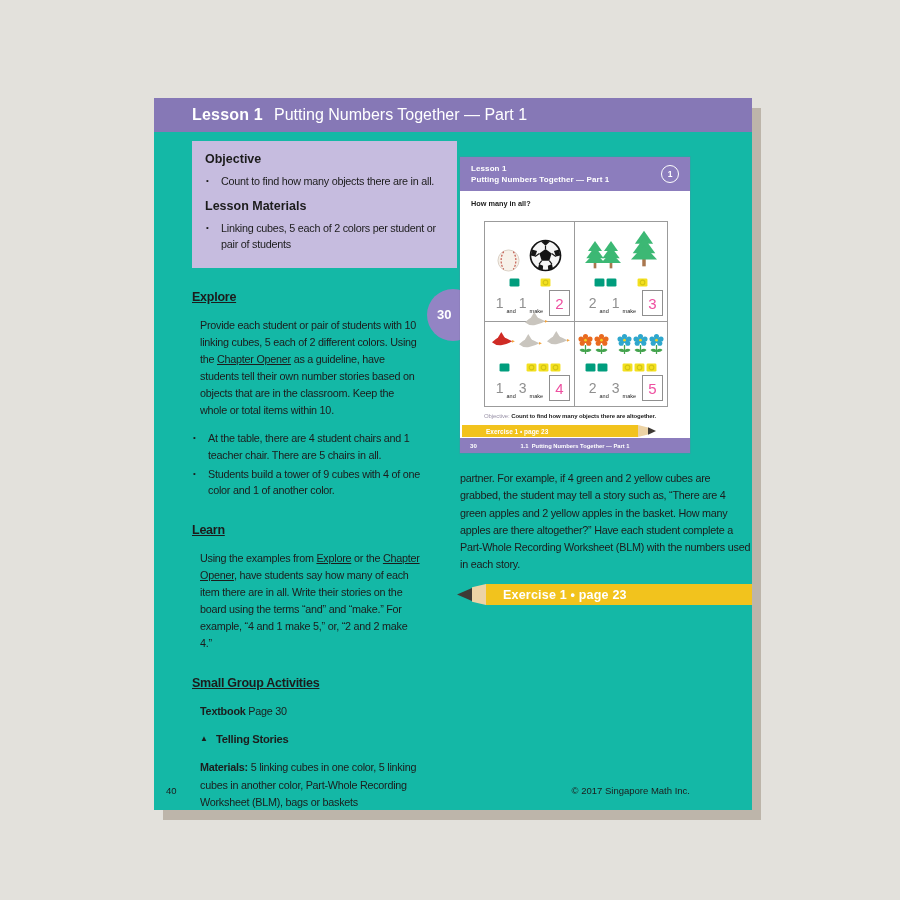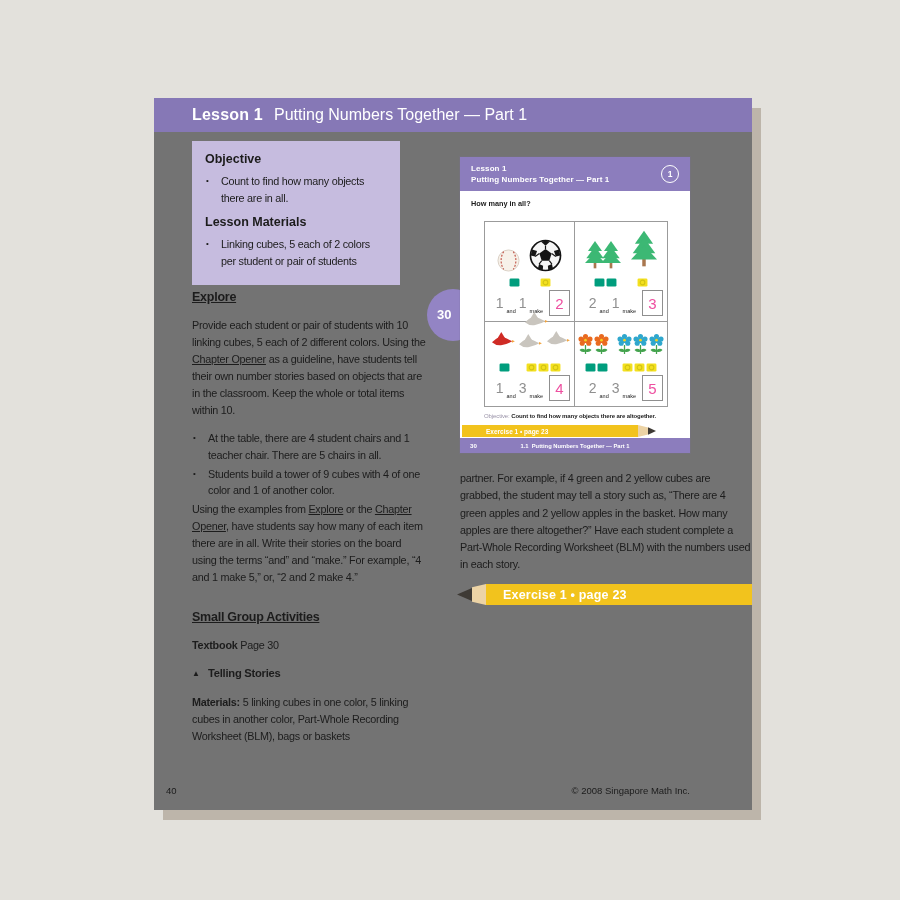--- a/index.html
+++ b/index.html
@@ -1,41 +1,41 @@
 <!DOCTYPE html>
 <html><head>
 <meta charset="utf-8">
 <style>
   html,body{margin:0;padding:0}
   .canvas{position:relative;width:900px;height:900px;background:#e3e1dc;overflow:hidden;
           font-family:"Liberation Sans",sans-serif;color:#1c1c1c}
-  .page{position:absolute;left:154px;top:98px;width:598px;height:712px;background:#737373;
+  .page{position:absolute;left:154px;top:98px;width:598px;height:712px;background:#14b8a6;
         box-shadow:9px 10px 0 #bdb5aa}
 
   
   .band{position:absolute;left:0;top:0;width:100%;height:34px;background:#8678b6;color:#fff;
         display:flex;align-items:center;padding-left:38px;box-sizing:border-box}
   .band-lesson{font-weight:bold;font-size:16px;letter-spacing:.2px}
   .band-title{font-size:16px;margin-left:11px;font-weight:normal}
 
   
-  .objbox{position:absolute;left:38px;top:43px;width:208px;background:#c6bcdf;
+  .objbox{position:absolute;left:38px;top:43px;width:265px;background:#c6bcdf;
           padding:11px 13px 6px;box-sizing:border-box}
   .objbox h3{margin:0 0 7px;font-size:12.5px}
   .objbox .li{margin-bottom:9px}
 
   
   .li{display:flex;font-size:10.8px;line-height:1.55;letter-spacing:-.25px}
   .dot{width:15px;flex:none;font-size:8px;line-height:16px;padding-left:1px}
   .sechead{font-size:12.5px;font-weight:bold;text-decoration:underline;margin:0 0 9px}
   .ul{text-decoration:underline}
 
   .leftcol{position:absolute;left:38px;top:190px;width:236px;font-size:10.8px;
            line-height:1.58;letter-spacing:-.25px}
-  .leftcol p{margin:0 0 11px}
+  .leftcol p{margin:0 8px 11px}
   .leftcol .li{margin-bottom:2px}
   .gap1{margin-top:22px}
   .tbline b{letter-spacing:-.2px}
   .act{display:flex;align-items:center;margin:3px 0 10px -16px}
   .tri{width:16px;font-size:8px;flex:none}
   .actb{font-weight:bold;font-size:11.2px}
 
   
   .page-tab{position:absolute;left:273px;top:191px;width:52px;height:52px;border-radius:50%;
             background:#9384c4;z-index:1}
@@ -181,20 +181,21 @@
       <p><span>Provide each student or pair of students with 10 linking cubes, 5 each of 2 different colors. Using the </span><span class="ul">Chapter Opener</span><span> as a guideline, have students tell their own number stories based on objects that are in the classroom. Keep the whole or total items within 10.</span></p>
       <div class="li">
         <span class="dot">•</span>
         <span>At the table, there are 4 student chairs and 1 teacher chair. There are 5 chairs in all.</span>
       </div>
       <div class="li">
         <span class="dot">•</span>
         <span>Students build a tower of 9 cubes with 4 of one color and 1 of another color.</span>
       </div>
 
+      <h2 class="sechead gap1">Learn</h2>
       <p><span>Using the examples from </span><span class="ul">Explore</span><span> or the </span><span class="ul">Chapter Opener</span><span>, have students say how many of each item there are in all. Write their stories on the board using the terms “and” and “make.” For example, “4 and 1 make 5,” or, “2 and 2 make 4.”</span></p>
 
       <h2 class="sechead gap1">Small Group Activities</h2>
       <p class="tbline"><b>Textbook</b><span> Page 30</span></p>
       <p class="act">
           <span class="tri">▲</span>
           <b class="actb">Telling Stories</b>
         </p>
       <p><b>Materials:</b><span> 5 linking cubes in one color, 5 linking cubes in another color, Part-Whole Recording Worksheet (BLM), bags or baskets</span></p>
     </div>
@@ -390,16 +391,16 @@
 
     <p class="cont">partner. For example, if 4 green and 2 yellow cubes are grabbed, the student may tell a story such as, “There are 4 green apples and 2 yellow apples in the basket. How many apples are there altogether?” Have each student complete a Part-Whole Recording Worksheet (BLM) with the numbers used in each story.</p>
 
     <div class="banner">
       <span class="pencil-tip"></span>
       <span class="pencil-wood"></span>
       <span class="banner-body">Exercise 1 • page 23</span>
     </div>
 
     <span class="f-page">40</span>
-    <span class="f-right">© 2008 Singapore Math Inc.</span>
+    <span class="f-right">© 2017 Singapore Math Inc.</span>
 
   </div>
 </div>
 
 </body></html>

